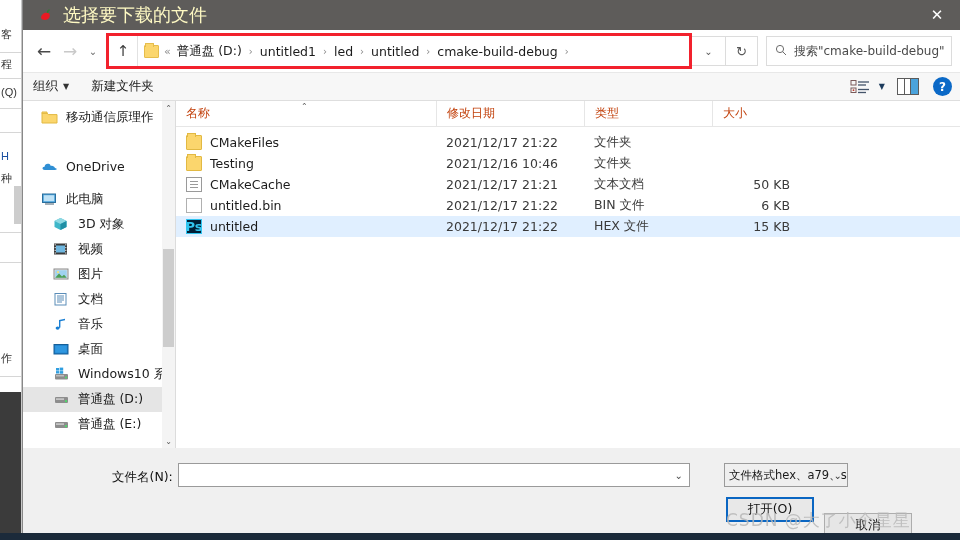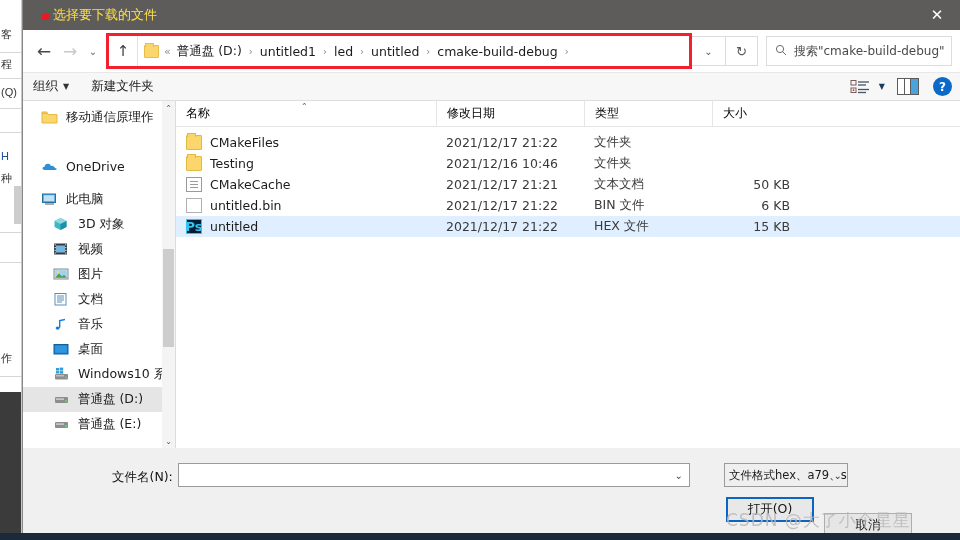--- a/index.html
+++ b/index.html
@@ -39,21 +39,21 @@
     border-top: none; border-right: none; border-bottom: none;
   }
 
   
   .titlebar {
     position: relative; height: 30px; background: #5e5c5a;
     display: flex; align-items: center;
   }
   .titlebar .app-icon { width: 16px; height: 16px; margin-left: 14px; position: relative; }
   .titlebar .title-text {
-    color: #fde047; font-size: 13px;
+    margin-left: 10px; color: #fef9c3; font-size: 18px;
     font-family: "DejaVu Sans", sans-serif;
   }
   .titlebar .close-btn {
     position: absolute; right: 0; top: 0; width: 46px; height: 30px;
     display: flex; align-items: center; justify-content: center;
     color: #ffffff; font-size: 15px; font-family: "DejaVu Sans", sans-serif;
   }
 
   
   .navrow {
@@ -165,21 +165,21 @@
   .sb-scroll .dn { position: absolute; bottom: 0; width: 13px; }
   .sb-thumb { position: absolute; left: 1px; top: 148px; width: 11px; height: 98px; background: #cdcdcd; }
 
   
   .listarea { flex: 1; position: relative; background: #ffffff; }
   .colheads {
     height: 26px; display: flex; align-items: center; border-bottom: 1px solid #e6e6e6;
     position: relative; background: #ffffff;
   }
   .colhead {
-    font-size: 12px; color: #000000; padding-left: 10px; height: 26px;
+    font-size: 12px; color: #c2410c; padding-left: 10px; height: 26px;
     display: flex; align-items: center; border-left: 1px solid #e6e6e6;
     font-family: "DejaVu Sans", sans-serif;
   }
   .colhead:first-child { border-left: none; }
   .sortcaret {
     position: absolute; left: 125px; top: 1px; font-size: 8px; color: #5a5a5a;
     font-family: "DejaVu Sans", sans-serif;
   }
 
   .row { height: 21px; display: flex; align-items: center; }

